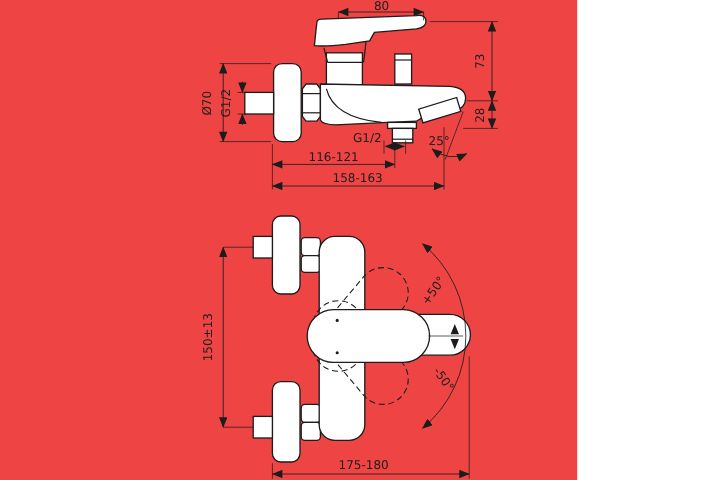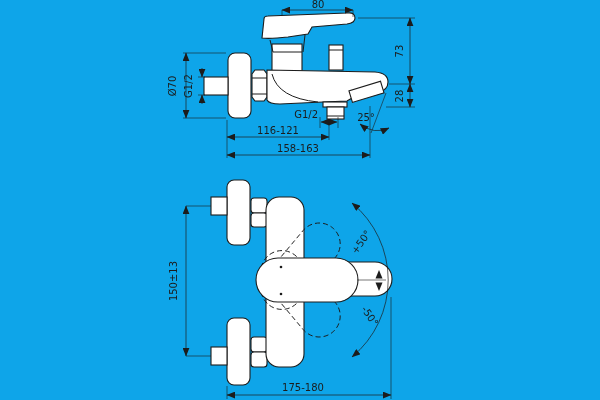--- a/index.html
+++ b/index.html
@@ -1,16 +1,16 @@
 <!DOCTYPE html>
 <html><head>
 <meta charset="utf-8">
 <style>
   html,body{margin:0;padding:0;background:#fff;}
-  .frame{position:relative;width:600px;height:400px;background:#0ea5e9;overflow:hidden;
+  .frame{position:relative;width:481px;height:400px;background:#ef4444;overflow:hidden;
          font-family:"DejaVu Sans","Liberation Sans",sans-serif;}
   svg{display:block}
   .dim-text{font-size:10px;fill:#1c1c1c;}
   .dim-line{stroke:#1c1c1c;stroke-width:0.7;fill:none;}
   .ext-line{stroke:#1c1c1c;stroke-width:0.6;fill:none;}
   .part{stroke:#1c1c1c;stroke-width:1.1;fill:#fff;}
   .part-line{stroke:#1c1c1c;stroke-width:1.0;fill:none;}
   .dashed{stroke:#1c1c1c;stroke-width:0.9;fill:none;stroke-dasharray:5 3;}
 </style>
 </head>

